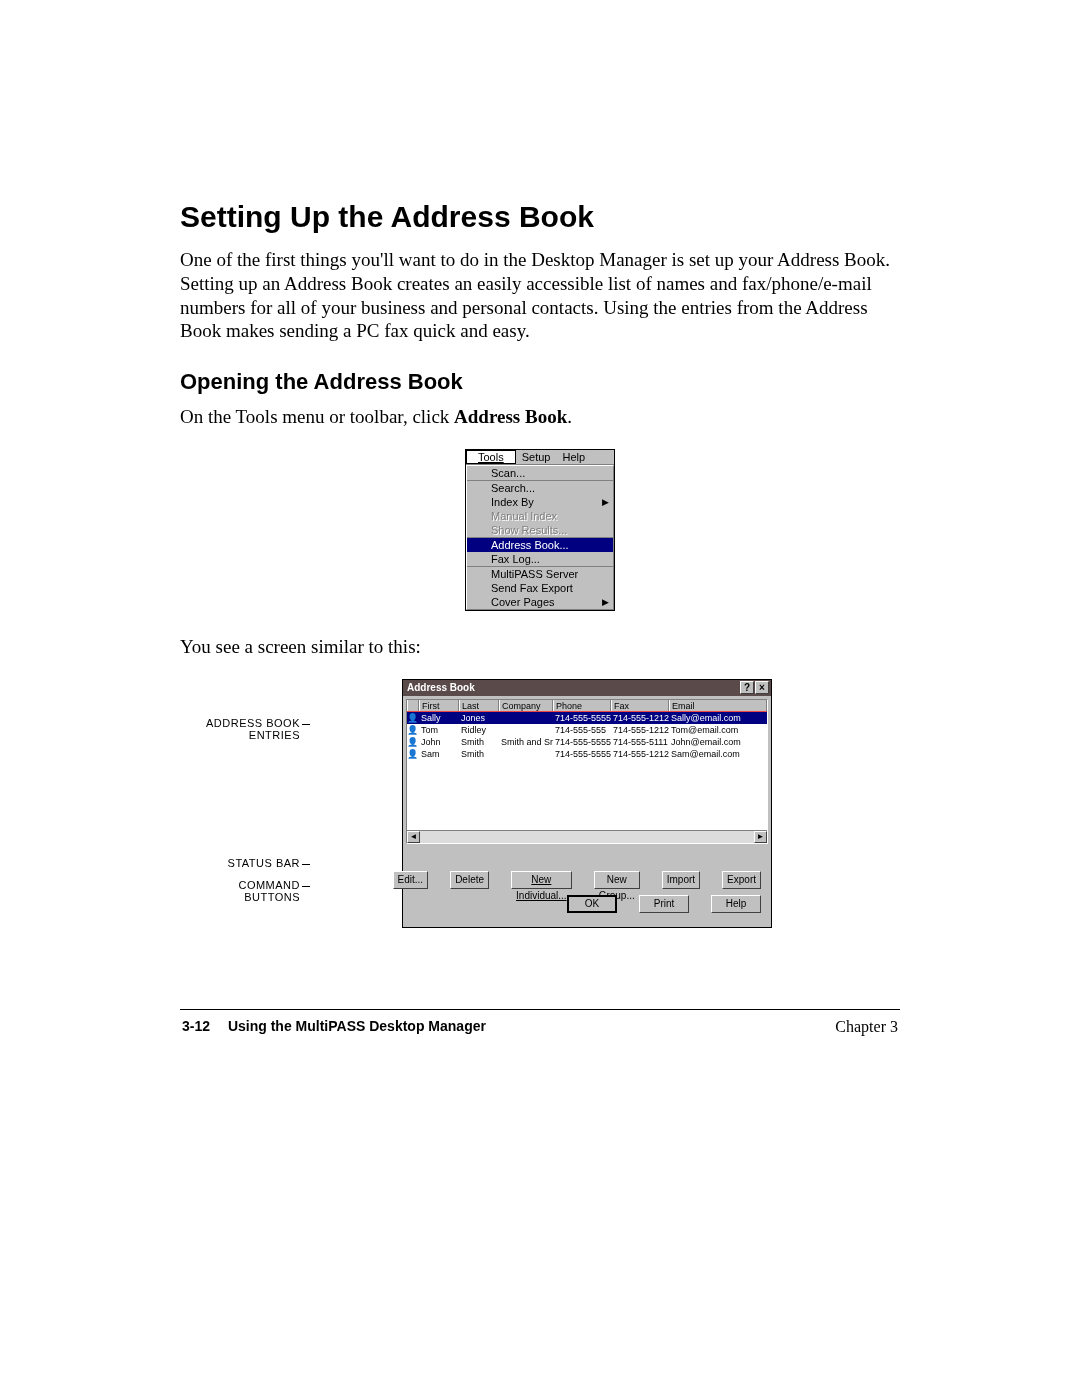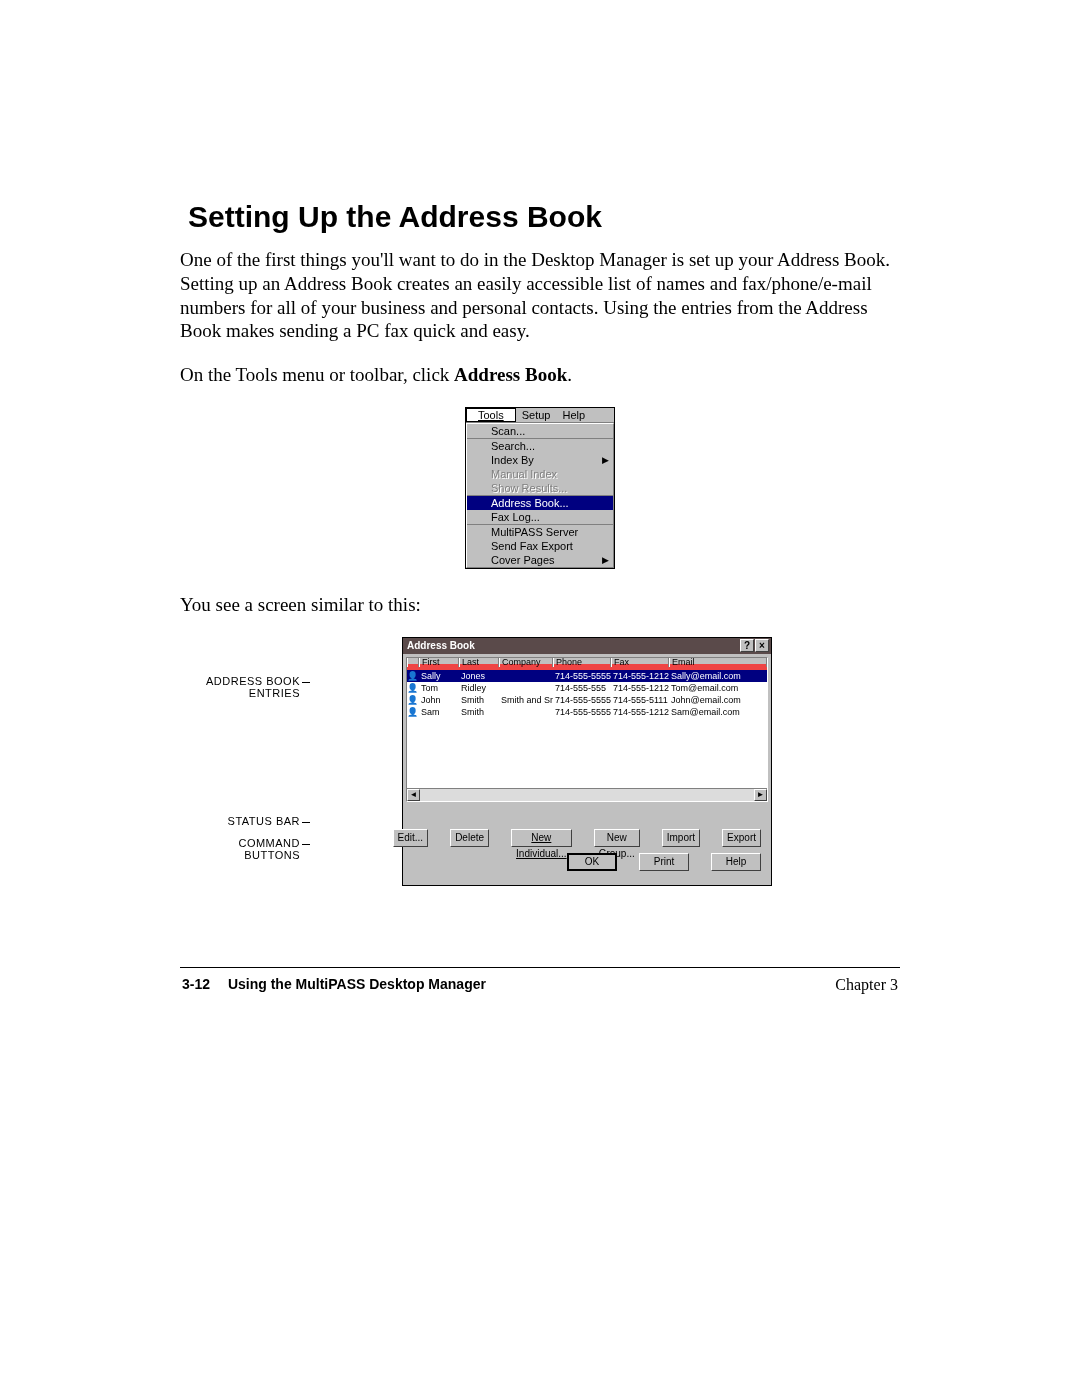--- a/index.html
+++ b/index.html
@@ -12,21 +12,21 @@
   }
   .page {
     padding: 200px 180px 60px 180px;
     position: relative;
     min-height: 1300px;
   }
   h1.section-title {
     font-family: Arial, Helvetica, sans-serif;
     font-weight: bold;
     font-size: 30px;
-    margin: 0 0 14px 8px;
+    margin: 0 0 14px 0;
   }
   .body-indent { margin-left: 96px; }
   p.body {
     font-size: 19px;
     line-height: 1.25;
     margin: 0 0 20px 0;
   }
   h2.sub-title {
     font-family: Arial, Helvetica, sans-serif;
     font-weight: bold;
@@ -136,21 +136,21 @@
     height:145px;
     position:relative;
     overflow:hidden;
   }
   .ab-header-row, .ab-row {
     display:flex;
     font-size:9px;
     height:12px;
     align-items:center;
   }
-  .ab-header-row { background:#c0c0c0; border-bottom:6px solid #ef4444; }
+  .ab-header-row { background:#c0c0c0; border-bottom:1px solid #ef4444; }
   .ab-header-row .col {
     border-right:1px solid #808080;
     border-top:1px solid #fff;
     border-left:1px solid #fff;
     padding:0 2px;
     height:12px;
     line-height:12px;
   }
   .ab-row .col { padding:0 2px; height:12px; line-height:12px; overflow:hidden; white-space:nowrap; }
   .ab-row.sel { background:#000080; color:#fff; }
@@ -211,20 +211,21 @@
 </style>
 </head>
 <body>
 
 <div class="page">
 
   <h1 class="section-title">Setting Up the Address Book</h1>
 
   <p class="body body-indent">One of the first things you'll want to do in the Desktop Manager is set up your Address Book. Setting up an Address Book creates an easily accessible list of names and fax/phone/e-mail numbers for all of your business and personal contacts. Using the entries from the Address Book makes sending a PC fax quick and easy.</p>
 
+  <h2 class="sub-title">Opening the Address Book</h2>
 
   <p class="body body-indent">
     <span>On the Tools menu or toolbar, click </span><span class="bold">Address Book</span><span>.</span>
   </p>
 
   <div class="menu-figure">
     <div class="menubar">
       <span class="sel"><span class="ul">Tools</span></span>
       <span>Setup</span>
       <span>Help</span>

